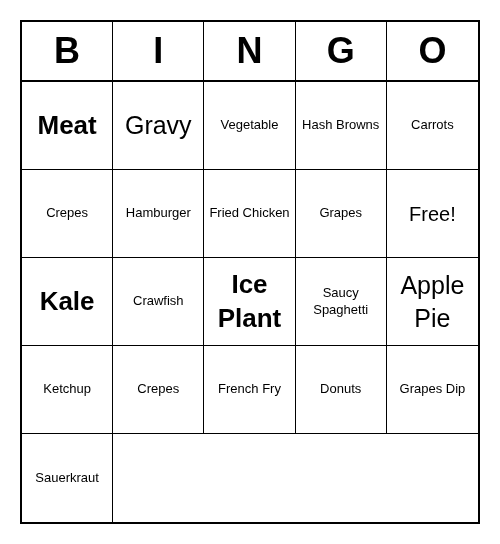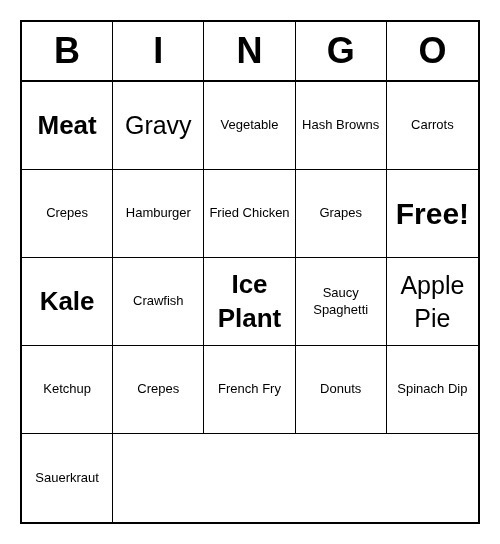--- a/index.html
+++ b/index.html
@@ -55,22 +55,22 @@
     }
     .cell-large {
       font-size: 26px;
       font-weight: bold;
     }
     .cell-medium {
       font-size: 25px;
       font-weight: normal;
     }
     .cell-free {
-      font-size: 30px;
-      font-weight: bold;
+      font-size: 20px;
+      font-weight: normal;
     }
   </style>
 </head>
 <body>
 
 <div class="bingo-card">
   <div class="bingo-header">
   <div class="bingo-header-cell">B</div>
       <div class="bingo-header-cell">I</div>
       <div class="bingo-header-cell">N</div>
@@ -129,19 +129,19 @@
       <div class="bingo-cell">
         <span>Crepes</span>
       </div>
       <div class="bingo-cell">
         <span>French Fry</span>
       </div>
       <div class="bingo-cell">
         <span>Donuts</span>
       </div>
       <div class="bingo-cell">
-        <span>Spinach Dip</span>
+        <span>Grapes Dip</span>
       </div>
       <div class="bingo-cell">
         <span>Sauerkraut</span>
       </div>
     </div>
 </div>
 
 </body></html>

